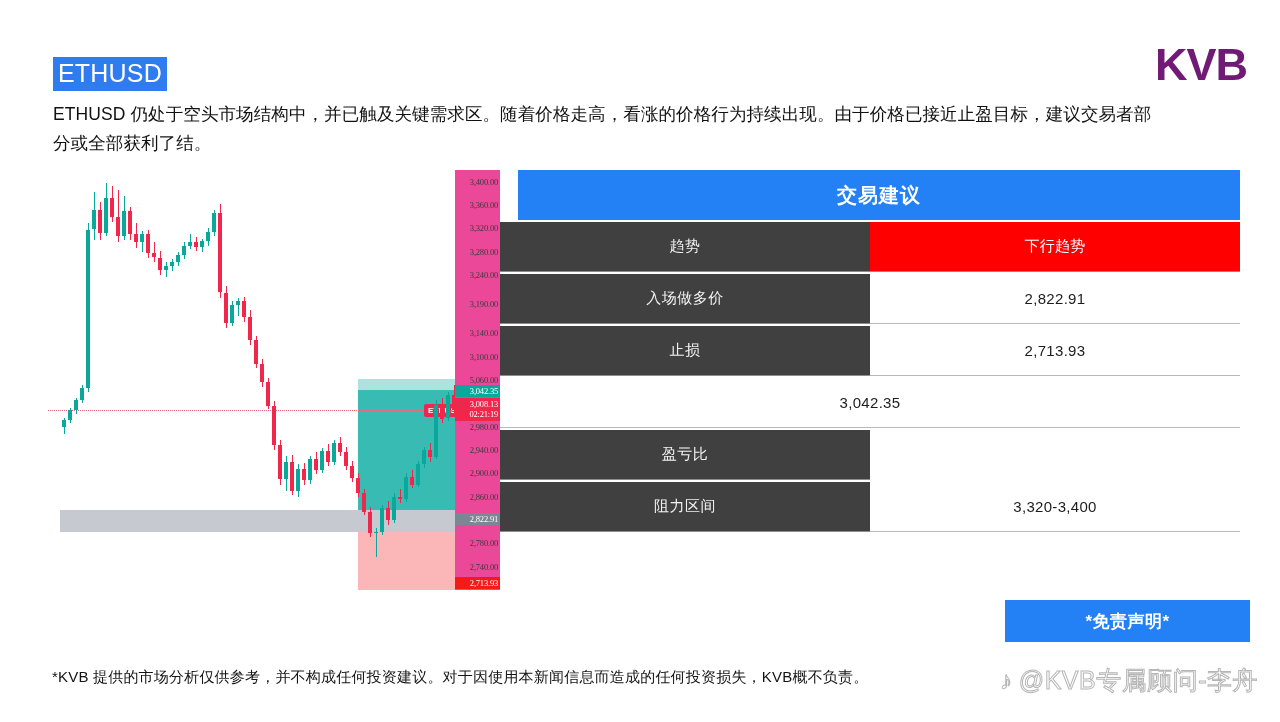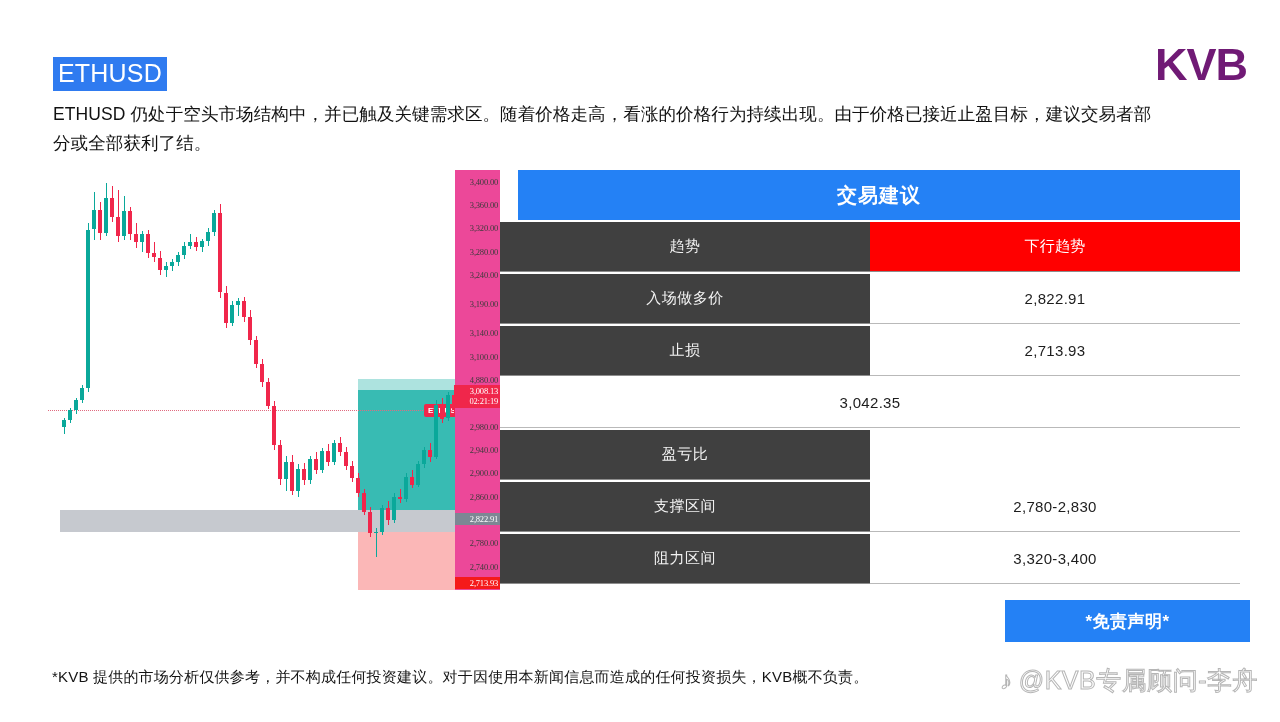--- a/index.html
+++ b/index.html
@@ -408,32 +408,32 @@
   <div class="axis" id="price-axis">
 
   <div class="tick" style="top: 7.66667px;">3,400.00</div>
       <div class="tick" style="top: 31px;">3,360.00</div>
       <div class="tick" style="top: 54.3333px;">3,320.00</div>
       <div class="tick" style="top: 77.6667px;">3,280.00</div>
       <div class="tick" style="top: 101px;">3,240.00</div>
       <div class="tick" style="top: 130.167px;">3,190.00</div>
       <div class="tick" style="top: 159.333px;">3,140.00</div>
       <div class="tick" style="top: 182.667px;">3,100.00</div>
-      <div class="tick" style="top: 206px;">4,880.00</div>
+      <div class="tick" style="top: 206px;">5,060.00</div>
       <div class="tick" style="top: 229.333px;">3,020.00</div>
       <div class="tick" style="top: 252.667px;">2,980.00</div>
       <div class="tick" style="top: 276px;">2,940.00</div>
       <div class="tick" style="top: 299.333px;">2,900.00</div>
       <div class="tick" style="top: 322.667px;">2,860.00</div>
       <div class="tick" style="top: 369.333px;">2,780.00</div>
       <div class="tick" style="top: 392.667px;">2,740.00</div>
       <div class="tag teal" style="top: 215.296px;">
         <div>3,042.35</div>
       </div>
-      <div class="tag live" style="top: 215px;">
+      <div class="tag live" style="top: 228px;">
         <div>3,008.13</div>
         <div>02:21:19</div>
       </div>
       <div class="tag gray" style="top: 343.303px;">
         <div>2,822.91</div>
       </div>
       <div class="tag red2" style="top: 406.874px;">
         <div>2,713.93</div>
       </div>
     </div>
@@ -452,24 +452,20 @@
       </div>
       <div class="t-row">
         <div class="t-label">止损</div>
         <div class="t-value">2,713.93</div>
       </div>
       <div class="t-row">
         <div class="t-value">3,042.35</div>
       </div>
       <div class="t-row">
         <div class="t-label">盈亏比</div>
-      </div>
-      <div class="t-row">
-        <div class="t-label">支撑区间</div>
-        <div class="t-value">2,780-2,830</div>
       </div>
       <div class="t-row">
         <div class="t-label">阻力区间</div>
         <div class="t-value">3,320-3,400</div>
       </div>
     </div>
 </div>
 
 <div class="disclaimer-btn">*免责声明*</div>
 

